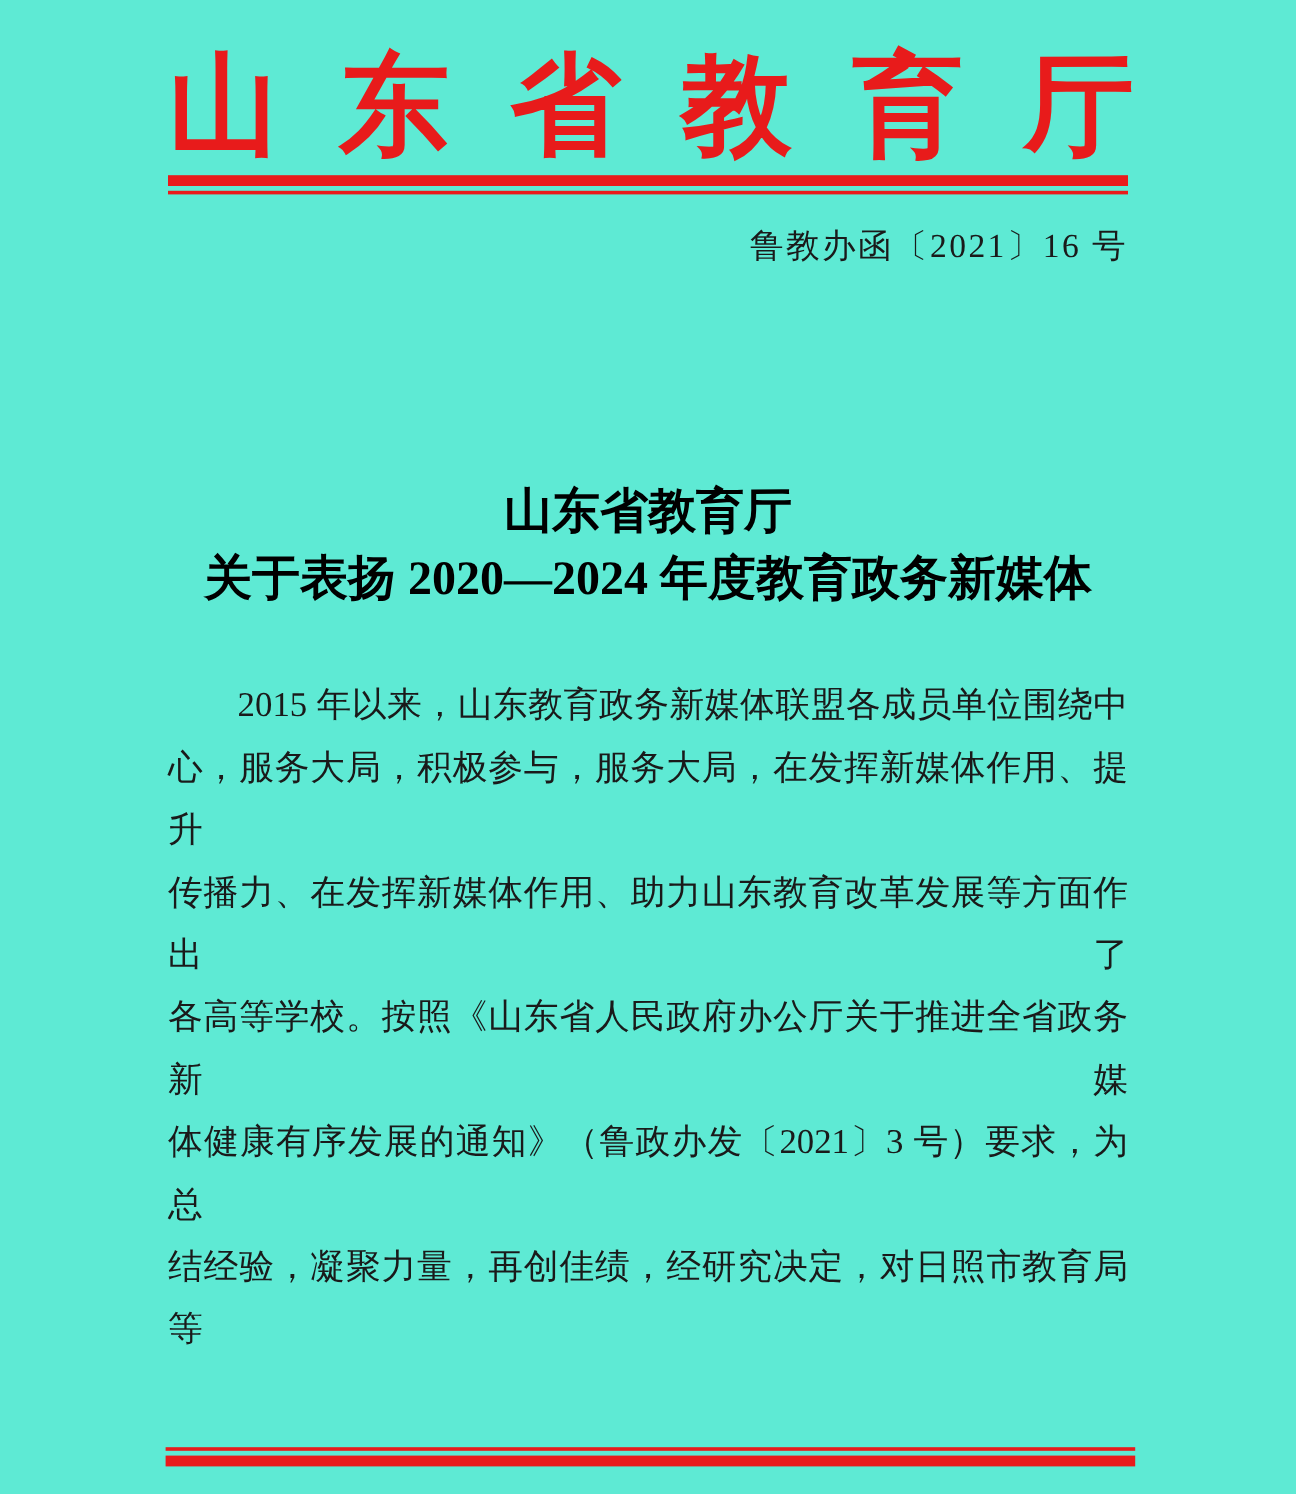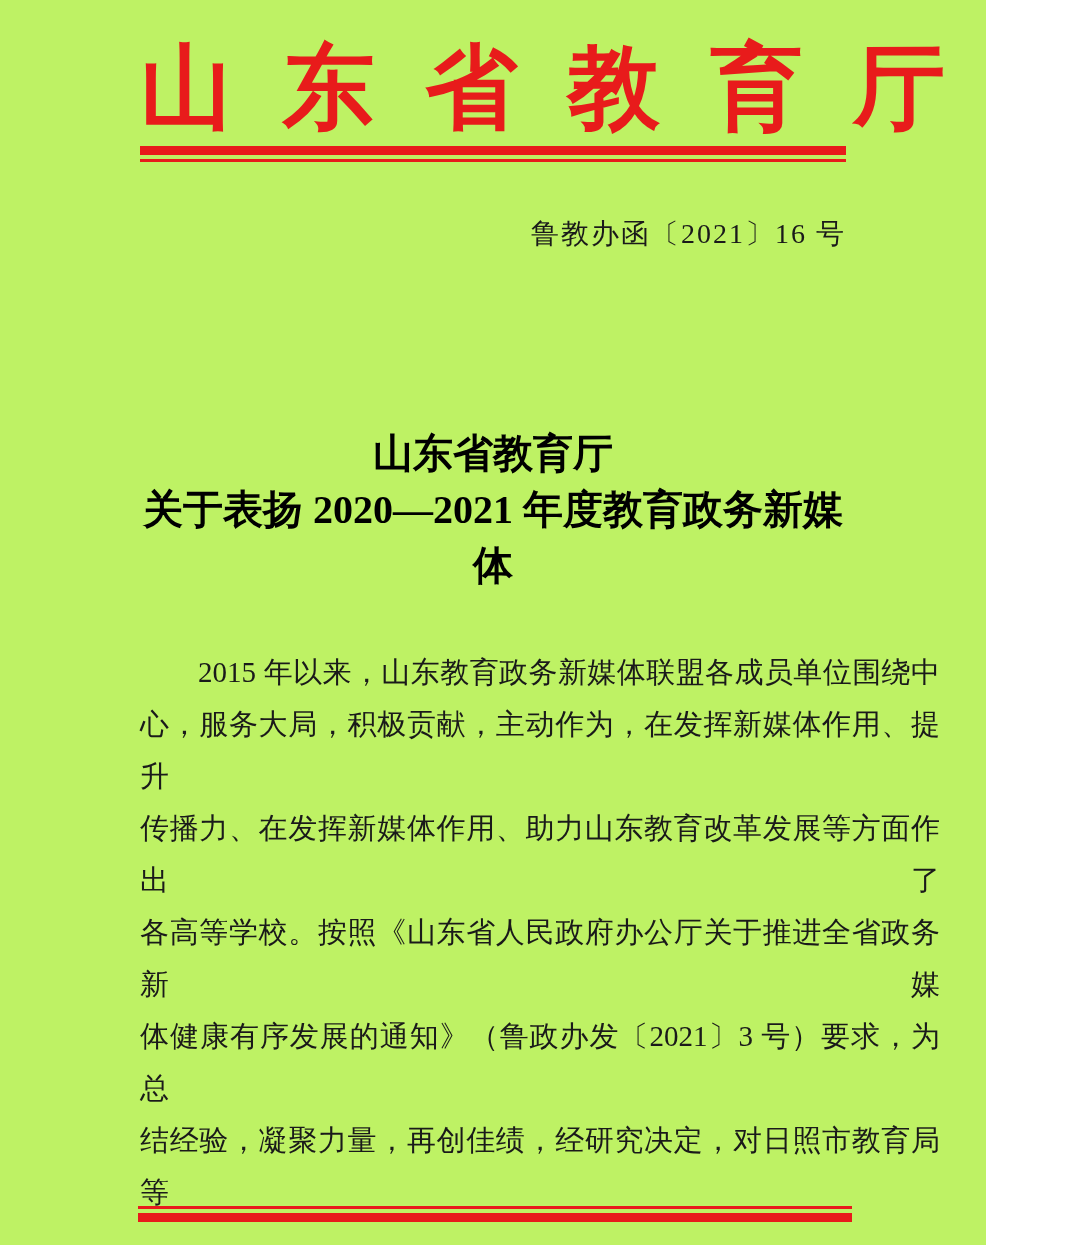--- a/index.html
+++ b/index.html
@@ -4,22 +4,22 @@
 <style>
   * { margin: 0; padding: 0; box-sizing: border-box; }
   html, body { background: #ffffff; }
   body {
     width: 1080px; height: 1245px;
     font-family: "Liberation Serif", serif;
     position: relative;
     overflow: hidden;
   }
   .page {
-    width: 986px; height: 1245px;
-    background: #bef264;
+    width: 1080px; height: 1245px;
+    background: #5eead4;
     position: relative;
     padding: 36px 140px 0 140px;
   }
 
   
   .masthead {
     width: 805px;
     margin: 0 auto;
     font-size: 92px;
     line-height: 104px;
@@ -29,21 +29,21 @@
     text-align-last: justify;
     white-space: nowrap;
   }
   .rule-group { margin-top: 6px; }
   .rule-thick { height: 9px; background: #e81b1b; }
   .rule-thin  { height: 3px; background: #e81b1b; }
   .rule-gap   { height: 4px; }
 
   
   .doc-number {
-    margin-top: 52px;
+    margin-top: 24px;
     font-size: 28px;
     line-height: 40px;
     color: #1a1a1a;
     text-align: right;
     letter-spacing: 2px;
   }
 
   
   .doc-title {
     margin-top: 172px;
@@ -82,26 +82,26 @@
   <div class="rule-group">
     <div class="rule-thick"></div>
     <div class="rule-gap"></div>
     <div class="rule-thin"></div>
   </div>
 
   <div class="doc-number">鲁教办函〔2021〕16 号</div>
 
   <div class="doc-title">
     <div class="title-line">山东省教育厅</div>
-    <div class="title-line">关于表扬 2020—2021 年度教育政务新媒体</div>
+    <div class="title-line">关于表扬 2020—2024 年度教育政务新媒体</div>
   </div>
 
   <div class="doc-body">
     <div class="body-line fill indent">2015 年以来，山东教育政务新媒体联盟各成员单位围绕中</div>
-    <div class="body-line fill">心，服务大局，积极贡献，主动作为，在发挥新媒体作用、提升</div>
+    <div class="body-line fill">心，服务大局，积极参与，服务大局，在发挥新媒体作用、提升</div>
     <div class="body-line fill">传播力、在发挥新媒体作用、助力山东教育改革发展等方面作出了</div>
     <div class="body-line fill">各高等学校。按照《山东省人民政府办公厅关于推进全省政务新媒</div>
     <div class="body-line fill">体健康有序发展的通知》（鲁政办发〔2021〕3 号）要求，为总</div>
     <div class="body-line fill">结经验，凝聚力量，再创佳绩，经研究决定，对日照市教育局等</div>
 
   </div>
 
   <div class="footer-rules">
     <div class="rule-thin"></div>
     <div class="rule-gap"></div>

